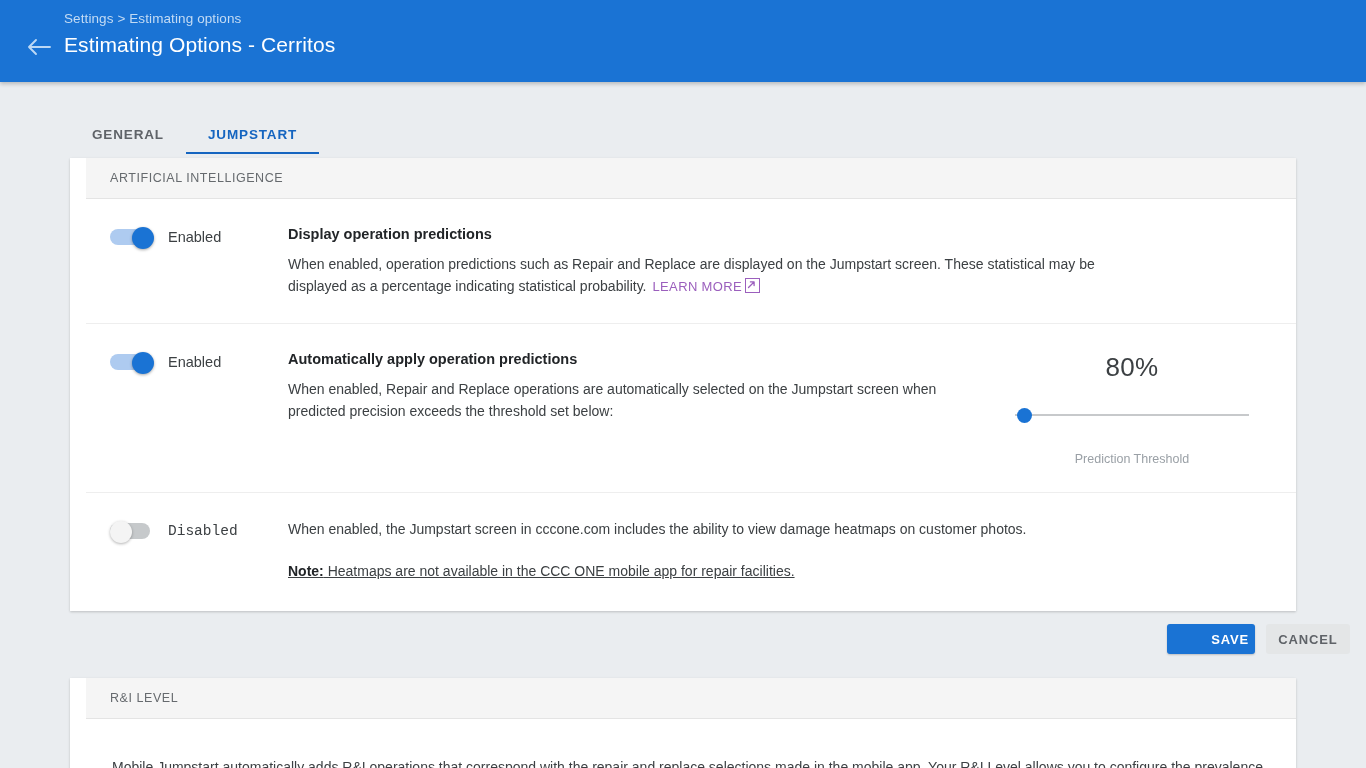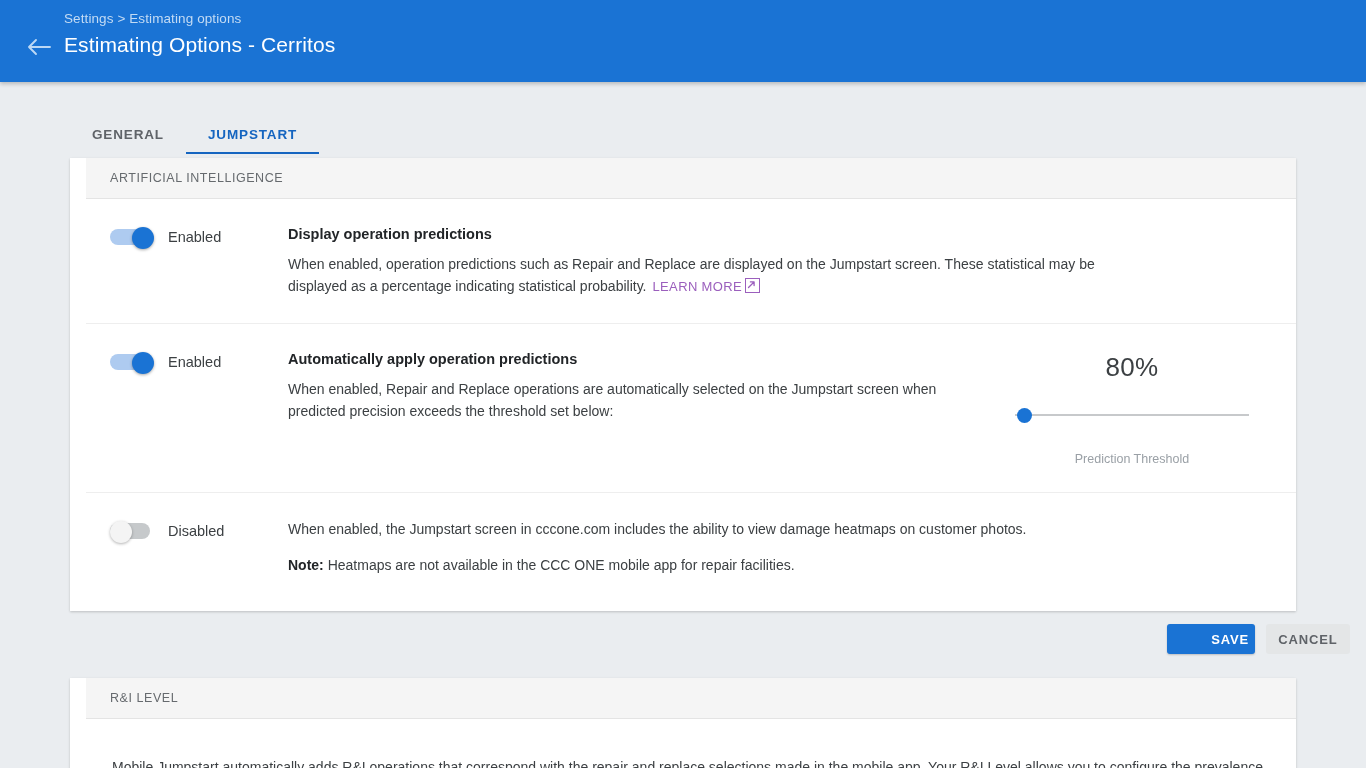--- a/index.html
+++ b/index.html
@@ -82,27 +82,27 @@
     width: 40px; height: 16px; border-radius: 8px; background: #aecbf0;
   }
   .switch .thumb {
     position: absolute; top: 0; left: 22px;
     width: 22px; height: 22px; border-radius: 50%;
     background: #1a73d4; box-shadow: 0 1px 3px rgba(0,0,0,.35);
   }
   .switch.off .track { background: #c6c9cb; }
   .switch.off .thumb { left: 0; background: #f4f4f4; box-shadow: 0 1px 3px rgba(0,0,0,.3); }
   .switch-label { margin-left: 14px; font-size: 14.5px; color: #3c4043; white-space: nowrap; }
-  .switch.off + .switch-label, .toggle-col .switch-label.off { color: #3c4043; }
+  .switch.off + .switch-label, .toggle-col .switch-label.off { color: #3c4043; font-family: Liberation Mono, monospace; }
 
   
   .text-col { flex: 1 1 auto; padding-right: 20px; max-width: 860px; }
   .row-title { font-size: 14.5px; font-weight: 700; color: #222528; margin: 1px 0 12px 0; }
   .row-desc { font-size: 14px; color: #3c4043; line-height: 21.5px; }
-  .row-desc + .row-desc { margin-top: 14px; }
+  .row-desc + .row-desc { margin-top: 20px; text-decoration: underline; }
   .lm-link {
     color: #9b5fbd; font-size: 13px; letter-spacing: .35px;
     cursor: pointer; white-space: nowrap; margin-left: 6px;
   }
   .ext-box {
     display: inline-block; vertical-align: -2px; margin-left: 3px;
     width: 15px; height: 15px; border: 1.4px solid #9b5fbd; position: relative;
   }
   .ext-box svg { position: absolute; left: 1.5px; top: 1.5px; }
   .bold-note { font-weight: 700; color: #222528; }

